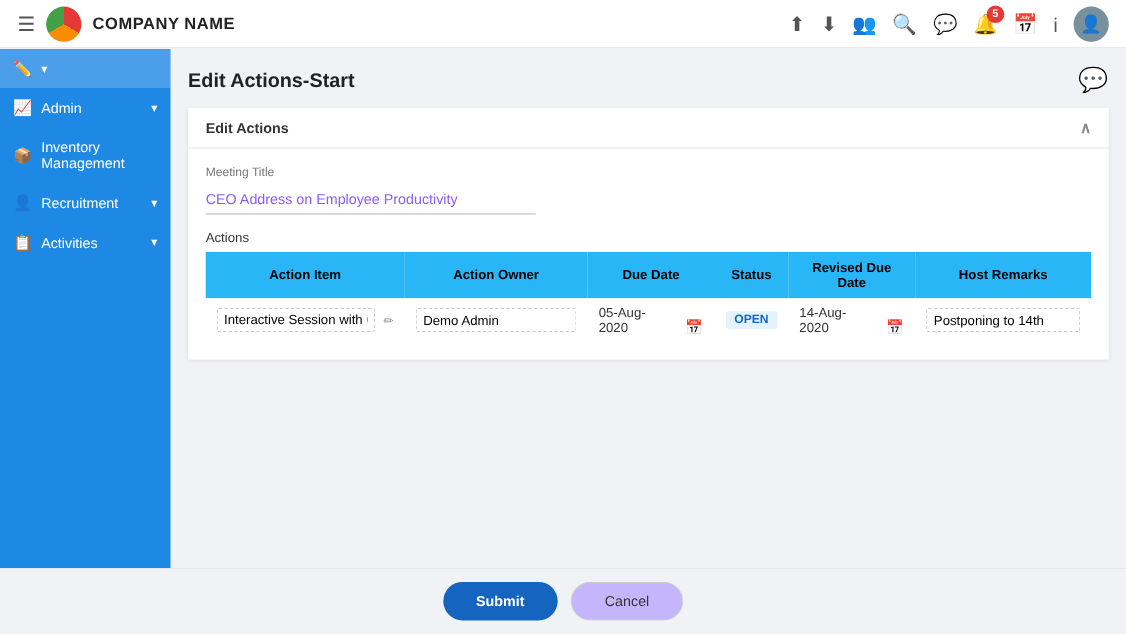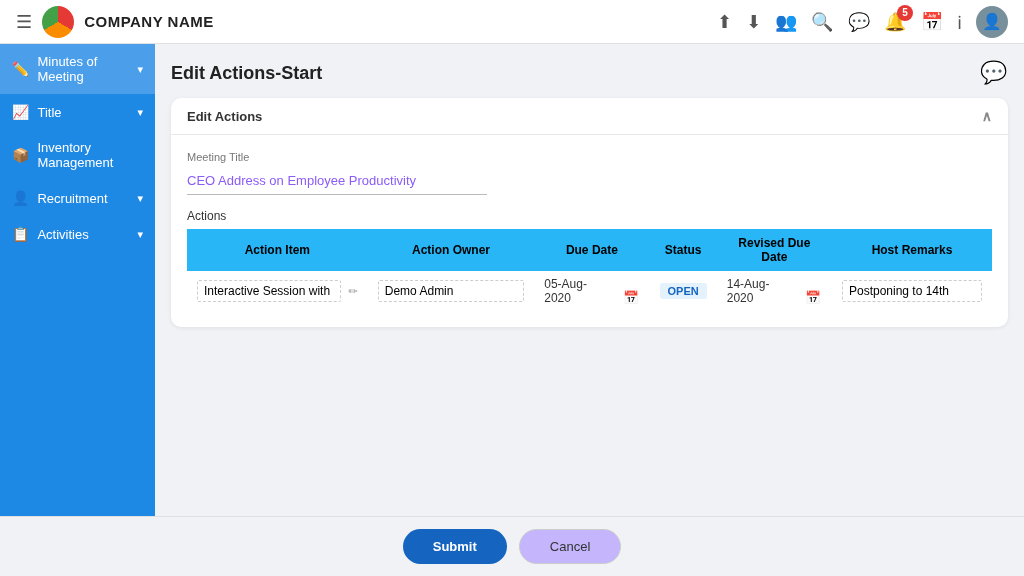--- a/index.html
+++ b/index.html
@@ -63,21 +63,21 @@
 
     
     .page-title {
       font-size: 18px; font-weight: 600; color: #222; margin-bottom: 12px;
       display: flex; align-items: center; justify-content: space-between;
     }
     .page-title-chat { color: #29b6f6; font-size: 22px; cursor: pointer; }
 
     
     .card {
-      background: #fff; border-radius: 10px;
+      background: #fff; border-radius: 0;
       box-shadow: 0 1px 4px rgba(0,0,0,0.08);
       margin-bottom: 12px;
     }
     .card-header {
       display: flex; align-items: center; justify-content: space-between;
       padding: 10px 16px; border-bottom: 1px solid #e8e8e8;
       font-weight: 600; font-size: 13px; color: #333;
     }
     .card-collapse-icon { color: #888; cursor: pointer; font-size: 14px; }
     .card-body { padding: 16px; }
@@ -159,26 +159,25 @@
     <span class="topnav-icon">ℹ</span>
     <div class="avatar">👤</div>
   </div>
 </nav>
 
 <div class="layout">
 
   <aside class="sidebar">
     <div class="sidebar-item active">
       <span class="sidebar-item-icon">✏️</span>
-      <span class="sidebar-item-label">Minutes of Meeting</span>
       <span class="sidebar-item-chevron">▾</span>
     </div>
     <div class="sidebar-item">
       <span class="sidebar-item-icon">📈</span>
-      <span class="sidebar-item-label">Title</span>
+      <span class="sidebar-item-label">Admin</span>
       <span class="sidebar-item-chevron">▾</span>
     </div>
     <div class="sidebar-item">
       <span class="sidebar-item-icon">📦</span>
       <span class="sidebar-item-label">Inventory Management</span>
     </div>
     <div class="sidebar-item">
       <span class="sidebar-item-icon">👤</span>
       <span class="sidebar-item-label">Recruitment</span>
       <span class="sidebar-item-chevron">▾</span>

